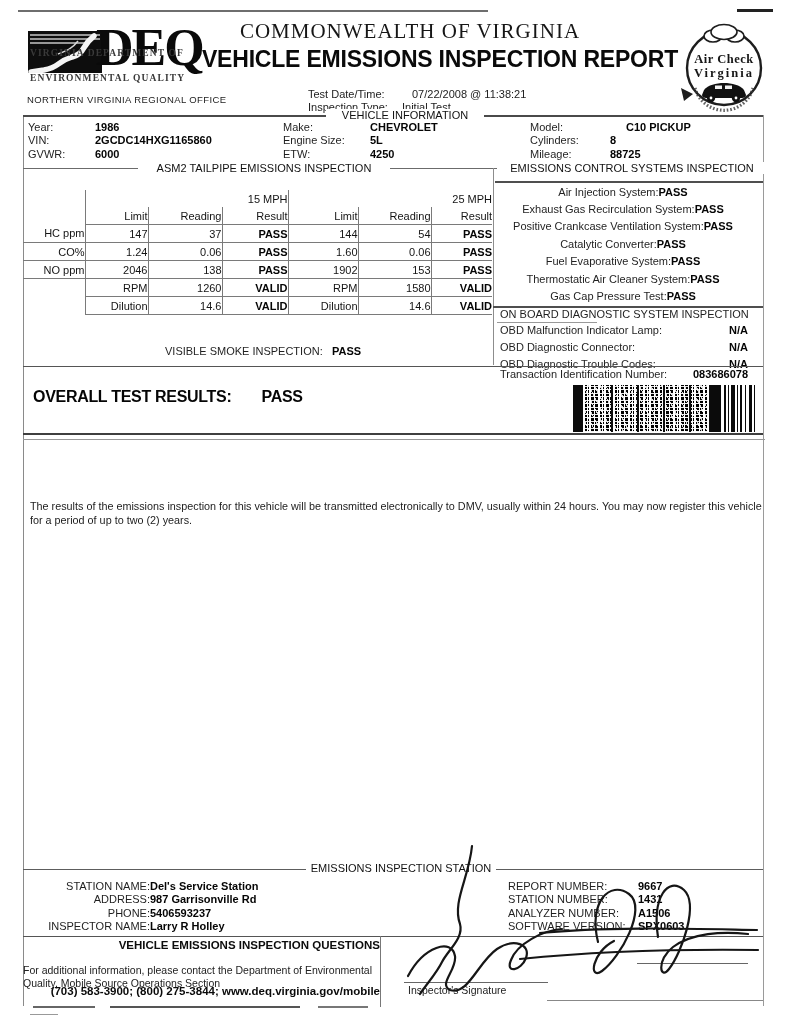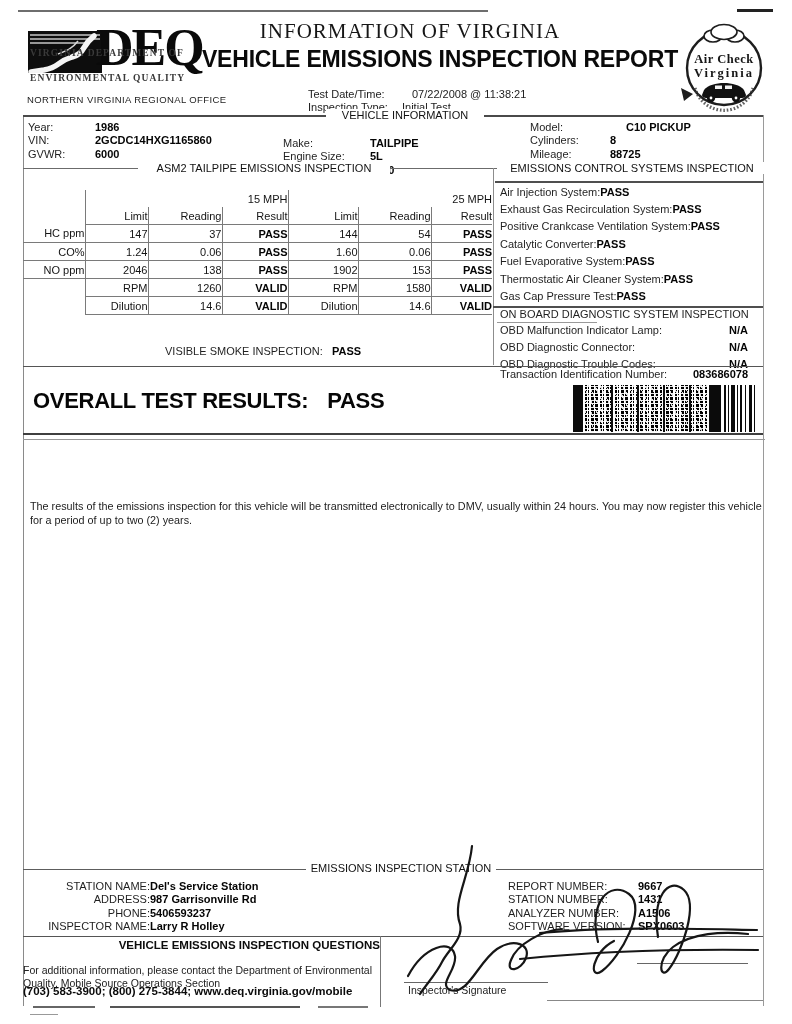--- a/index.html
+++ b/index.html
@@ -30,43 +30,43 @@
   
   table.asm{position:absolute;left:23px;top:190px;border-collapse:collapse;table-layout:fixed;
       width:469px;font-size:11px;color:#141414;}
   table.asm td{padding:0;height:17px;text-align:right;overflow:hidden;}
   td.bl{border-left:1px solid #7a7a7a;}
   td.bb{border-bottom:1px solid #7a7a7a;}
   td.rowlbl{text-align:left;padding-left:4px;}
   td.auxlbl{text-align:left;padding-left:5px;}
   td.res{font-weight:bold;color:#050505;}
   
-  .ecs-row{display:flex;justify-content:flex-start;align-items:center;height:17.4px;}
+  .ecs-row{display:flex;justify-content:center;align-items:center;height:17.4px;}
   .obd-row{display:flex;justify-content:space-between;align-items:center;height:17.2px;}
   
-  .overall{position:absolute;left:33px;top:388px;font-size:22px;font-weight:bold;color:#060606;
-      display:flex;gap:19px;letter-spacing:-0.3px;}
+  .overall{position:absolute;left:33px;top:388px;font-size:16px;font-weight:bold;color:#060606;
+      display:flex;gap:30px;letter-spacing:-0.3px;}
   
   .barcode{position:absolute;left:573px;top:385px;width:188px;height:47px;background:#fff;}
   .bc{position:absolute;top:0;height:47px;background:#0b0b0b;}
   .bc-noise{position:absolute;top:0;left:12px;width:122px;height:47px;
     background:
       repeating-linear-gradient(63deg, transparent 0 4px, rgba(255,255,255,.85) 4px 5px),
       repeating-linear-gradient(0deg, rgba(255,255,255,.95) 0 1px, transparent 1px 3px, rgba(255,255,255,.9) 3px 4px, transparent 4px 7px),
       repeating-linear-gradient(90deg, #000 0 2px, #fff 2px 3px, #000 3px 4px, #fff 4px 6px, #000 6px 9px, #fff 9px 10px, #000 10px 13px, #fff 13px 15px);}
   
   .retain-title{position:absolute;left:30px;top:445px;font-size:12px;font-weight:bold;color:#0c0c0c;}
   .retain-body{position:absolute;left:30px;top:461px;width:740px;font-size:10.8px;line-height:14px;color:#1c1c1c;margin-top:38px;}
   
   .st-col{position:absolute;top:880px;font-size:11px;line-height:13.4px;}
   .st-row{display:flex;}
   
   .q-title{position:absolute;left:23px;top:939px;width:357px;text-align:right;font-size:11.5px;font-weight:bold;color:#0c0c0c;}
   .q-body{position:absolute;left:23px;top:964px;width:357px;text-align:left;font-size:10.5px;line-height:13px;color:#222;}
-  .q-contact{position:absolute;left:23px;top:985px;width:357px;text-align:left;font-size:11.5px;font-weight:bold;color:#0a0a0a;}
+  .q-contact{position:absolute;left:23px;top:985px;width:357px;text-align:right;font-size:11.5px;font-weight:bold;color:#0a0a0a;}
   .sig-label{position:absolute;left:408px;top:984px;font-size:10.5px;color:#222;}
 </style>
 </head>
 <body>
 
 <div class="page">
 
   <div class="hline" style="left:18px;top:10px;width:470px;height:2px;background:#3d3d3d;opacity:.75"></div>
   <div class="hline" style="left:737px;top:9px;width:36px;height:3px;background:#222"></div>
 
@@ -76,21 +76,21 @@
       <path d="M2,4 H72 M2,8 H72 M2,12 H58" stroke="#e6e6e6" stroke-width="1.3" opacity=".85"></path>
       <path d="M66,5 C52,16 58,22 44,26 C28,31 32,36 16,39 L3,41" stroke="#f4f4f4" stroke-width="5.5" fill="none" stroke-linecap="round"></path>
       <path d="M50,10 C44,18 38,20 30,23" stroke="#d8d8d8" stroke-width="1.5" fill="none"></path>
     </svg>
   </div>
   <div class="deq-word">DEQ</div>
   <div class="deq-dept" style="left:30px;top:48px;">VIRGINIA DEPARTMENT OF</div>
   <div class="deq-dept" style="left:30px;top:73px;">ENVIRONMENTAL QUALITY</div>
   <div class="office">NORTHERN VIRGINIA REGIONAL OFFICE</div>
 
-  <div class="commonwealth">INFORMATION OF VIRGINIA</div>
+  <div class="commonwealth">COMMONWEALTH OF VIRGINIA</div>
   <div class="doc-title">VEHICLE EMISSIONS INSPECTION REPORT</div>
   <div class="hdr-kv" style="left:308px;top:88px;">Test Date/Time:</div>
   <div class="hdr-kv" style="left:412px;top:88px;">07/22/2008 @ 11:38:21</div>
   <div class="hdr-kv" style="left:308px;top:101px;">Inspection Type:</div>
   <div class="hdr-kv" style="left:402px;top:101px;">Initial Test</div>
 
   <div class="abs" style="left:672px;top:20px;width:104px;height:96px;">
     <svg width="104" height="96" viewBox="0 0 104 96">
       <circle cx="52" cy="48" r="37" fill="none" stroke="#1d1d1d" stroke-width="2.4"></circle>
       <polygon points="9,68 21,74 12,81" fill="#1d1d1d"></polygon>
@@ -127,24 +127,24 @@
       </div>
     <div class="vi-row">
         <span class="vi-l" style="width:67px">VIN:</span>
         <span class="vi-v">2GCDC14HXG1165860</span>
       </div>
     <div class="vi-row">
         <span class="vi-l" style="width:67px">GVWR:</span>
         <span class="vi-v">6000</span>
       </div>
   </div>
-  <div class="vi-col" style="left:283px;margin-top:16px;">
+  <div class="vi-col" style="left:283px;">
     <div class="vi-row">
         <span class="vi-l" style="width:87px">Make:</span>
-        <span class="vi-v">TAILPIPE</span>
+        <span class="vi-v">CHEVROLET</span>
       </div>
     <div class="vi-row">
         <span class="vi-l" style="width:87px">Engine Size:</span>
         <span class="vi-v">5L</span>
       </div>
     <div class="vi-row">
         <span class="vi-l" style="width:87px">ETW:</span>
         <span class="vi-v">4250</span>
       </div>
   </div>

